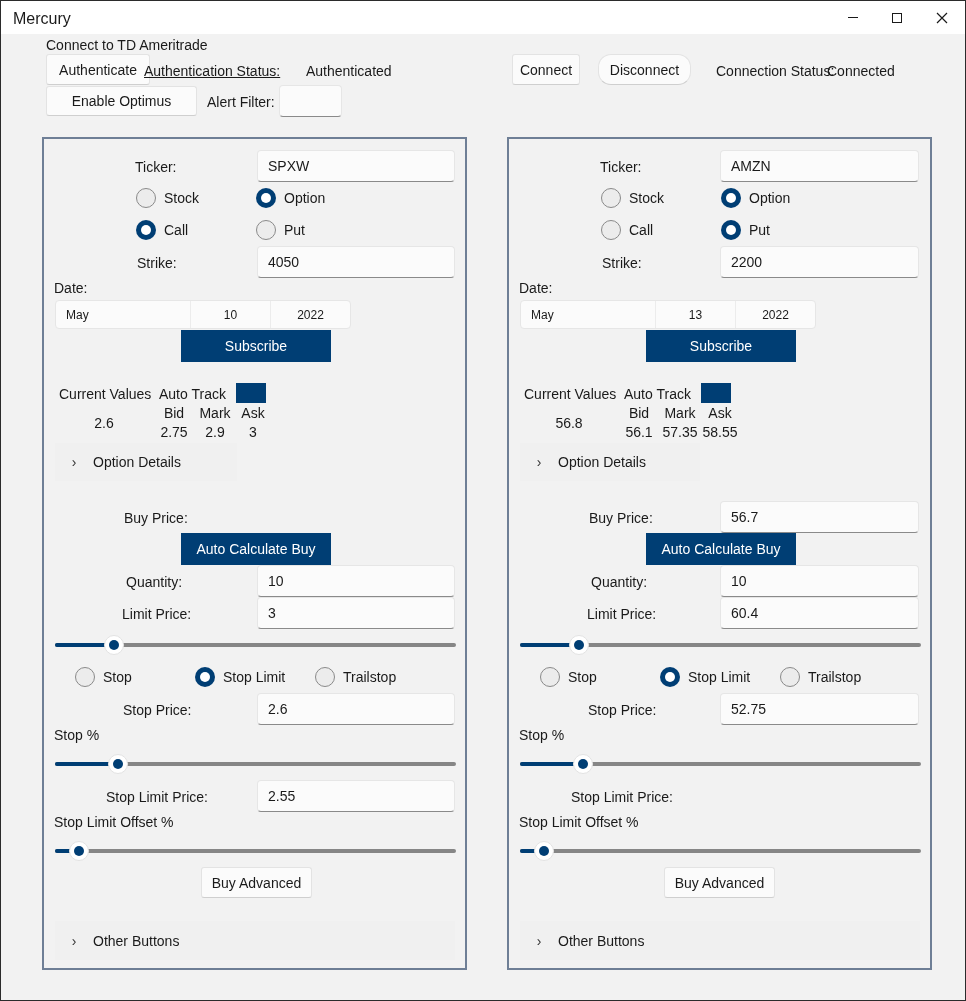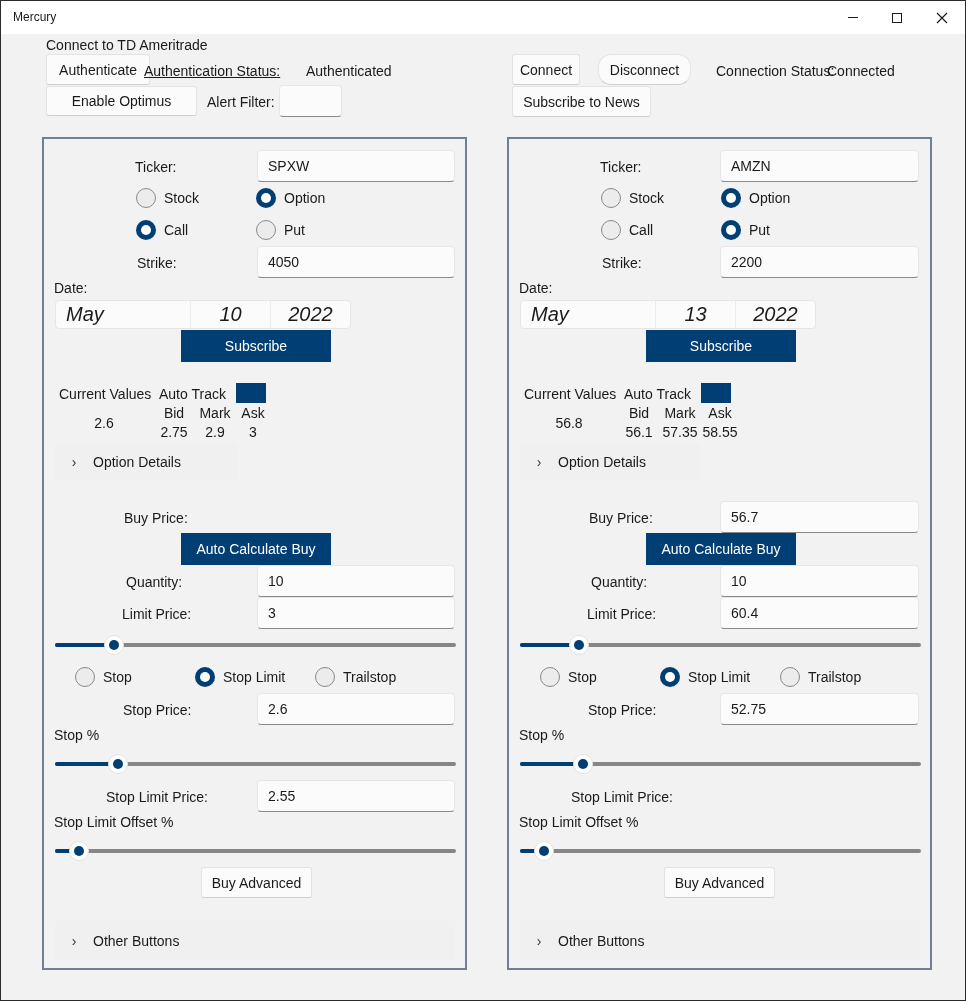--- a/index.html
+++ b/index.html
@@ -1,34 +1,34 @@
 <!DOCTYPE html>
 <html><head>
 <meta charset="utf-8">
 <style>
   * { box-sizing: border-box; margin: 0; padding: 0; }
   html, body { width: 966px; height: 1001px; overflow: hidden; background: #1f1f1f; }
   body { font-family: "Liberation Sans", "DejaVu Sans", sans-serif; font-size: 14px; color: #1a1a1a; }
   .window { position: absolute; left: 0; top: 0; width: 966px; height: 1001px; background: #f2f2f2; border: 1px solid #2b2b2b; }
   .titlebar { position: absolute; left: 0; top: 0; width: 964px; height: 33px; background: #ffffff; }
-  .title { position: absolute; left: 12px; top: 9px; font-size: 12px; color: #1a1a1a; }
+  .title { position: absolute; left: 12px; top: 9px; font-size: 16px; color: #1a1a1a; }
   .winbtn { position: absolute; top: 0; width: 46px; height: 33px; display: flex; align-items: center; justify-content: center; font-size: 14px; color: #1a1a1a; cursor: default; }
   .abs { position: absolute; white-space: nowrap; }
   .btn { position: absolute; background: #fbfbfb; border: 1px solid #e3e3e3; border-bottom-color: #cfcfcf; border-radius: 3px; font-size: 14px; color: #1a1a1a; display: flex; align-items: center; justify-content: center; cursor: pointer; }
   .btn-accent { position: absolute; background: #003e74; color: #ffffff; font-size: 14px; display: flex; align-items: center; justify-content: center; cursor: pointer; }
   .input { position: absolute; background: #fbfbfb; border: 1px solid #e6e6e6; border-bottom: 1px solid #8a8a8a; border-radius: 4px; font-size: 14px; padding: 0 10px; display: flex; align-items: center; color: #1a1a1a; }
   .panel { position: absolute; top: 136px; width: 425px; height: 833px; border: 2px solid #6f7f96; }
   .radio { position: absolute; width: 20px; height: 20px; border-radius: 50%; }
   .radio.off { border: 1px solid #8a8a8a; background: #ececec; }
   .radio.on { background: #003e74; }
   .radio.on::after { content: ""; position: absolute; left: 5px; top: 5px; width: 10px; height: 10px; border-radius: 50%; background: #ffffff; }
   .radio-label { position: absolute; font-size: 14px; }
   .label-r { position: absolute; text-align: center; font-size: 14px; }
   .date { position: absolute; height: 29px; background: #fbfbfb; border: 1px solid #e6e6e6; border-radius: 4px; display: flex; }
-  .date > div { display: flex; align-items: center; border-right: 1px solid #ececec; font-size: 20px; font-style: italic; }
+  .date > div { display: flex; align-items: center; border-right: 1px solid #ececec; font-size: 12px; }
   .date > div:last-child { border-right: none; }
   .slider { position: absolute; height: 20px; }
   .slider .track { position: absolute; left: 0; right: 0; top: 8px; height: 4px; background: #868686; border-radius: 2px; }
   .slider .fill { position: absolute; left: 0; top: 8px; height: 4px; background: #003e74; border-radius: 2px; }
   .slider .thumb { position: absolute; top: 0; width: 20px; height: 20px; border-radius: 50%; background: #ffffff; border: 1px solid #e3e3e3; margin-left: -10px; }
   .slider .thumb::after { content: ""; position: absolute; left: 4px; top: 4px; width: 10px; height: 10px; border-radius: 50%; background: #003e74; }
   .expander { position: absolute; background: #f0f0f0; display: flex; align-items: center; font-size: 14px; cursor: pointer; }
   .chev { display: inline-block; width: 38px; text-align: center; font-size: 14px; color: #333; }
   .swatch { position: absolute; width: 30px; height: 20px; background: #003e74; }
 </style>
@@ -56,21 +56,20 @@
   <span class="abs" style="left:143px;top:62px;text-decoration:underline;">Authentication Status:</span>
   <span class="abs" style="left:305px;top:62px;">Authenticated</span>
   <div class="btn" style="left:45px;top:85px;width:151px;height:30px;">Enable Optimus</div>
   <span class="abs" style="left:206px;top:93px;">Alert Filter:</span>
   <div class="input" style="left:278px;top:84px;width:63px;height:32px;"></div>
 
   <div class="btn" style="left:511px;top:53px;width:68px;height:31px;">Connect</div>
   <div class="btn" style="left:597px;top:53px;width:93px;height:31px;border-radius:13px;">Disconnect</div>
   <span class="abs" style="left:715px;top:62px;">Connection Status:</span>
   <span class="abs" style="left:826px;top:62px;">Connected</span>
-  <div class="btn" style="left:511px;top:85px;width:139px;height:31px;">Subscribe to News</div>
 
   <div class="panel" style="left:41px;">
     <span class="abs" style="left:91px;top:20px;">Ticker:</span>
     <div class="input" style="left:213px;top:11px;width:198px;height:32px;">SPXW</div>
 
     <div class="radio off" style="left:92px;top:49px;"></div>
     <span class="radio-label" style="left:120px;top:51px;">Stock</span>
     <div class="radio on" style="left:212px;top:49px;"></div>
     <span class="radio-label" style="left:240px;top:51px;">Option</span>
 

